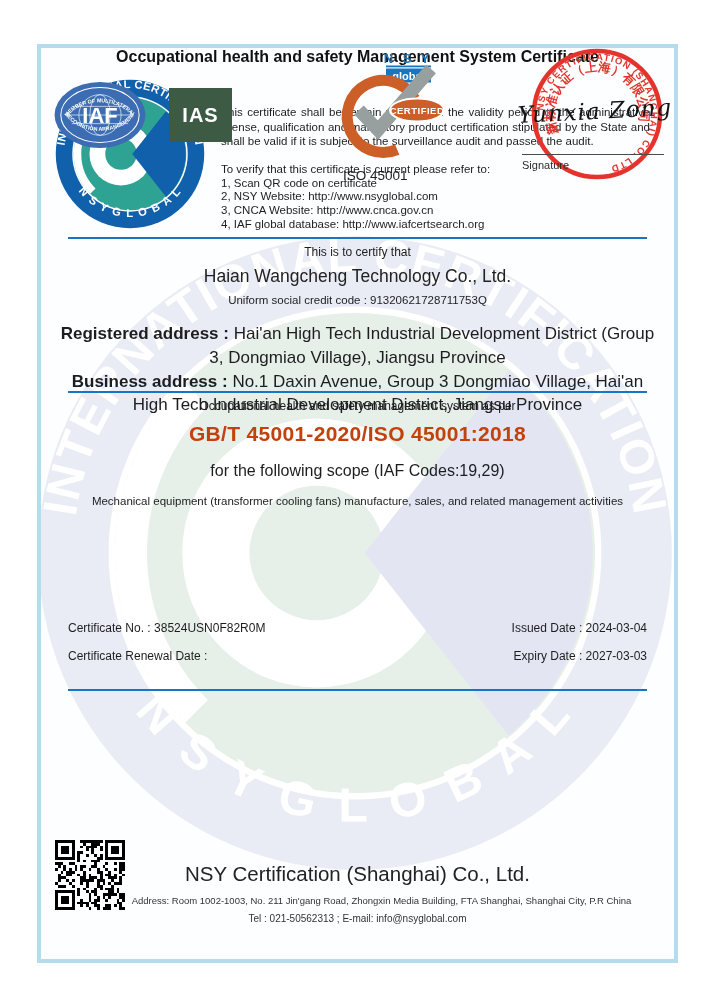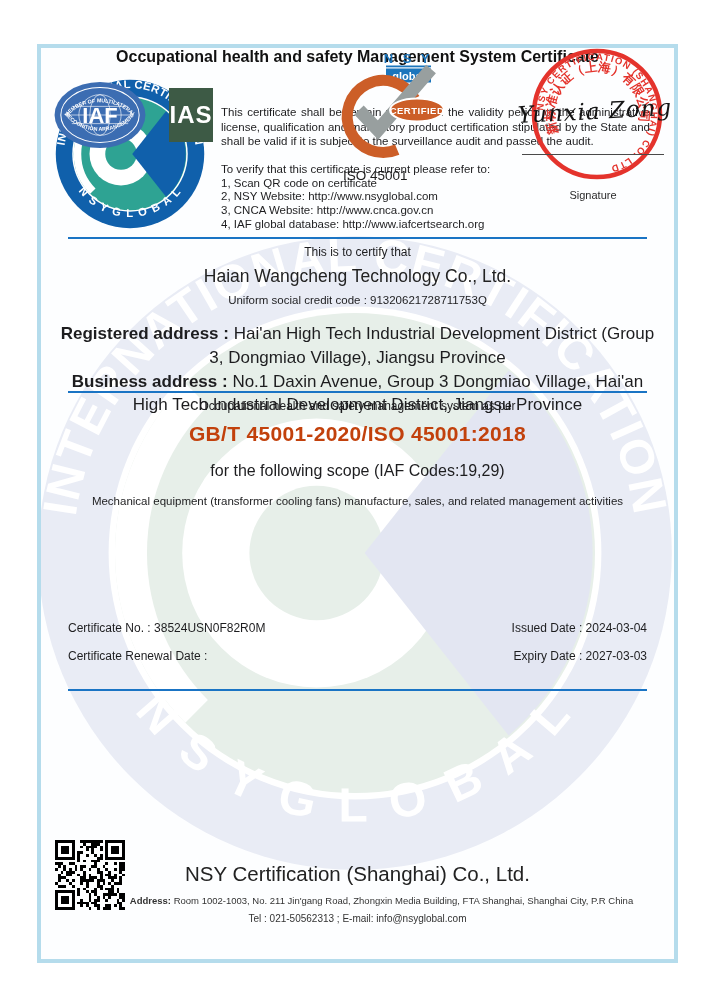--- a/index.html
+++ b/index.html
@@ -28,39 +28,39 @@
   .sys{font-size:12px;margin:0 0 9px 0;}
   .code{font-size:21px;font-weight:bold;color:#c2410c;margin:0 0 16px 0;letter-spacing:.3px;}
   .scopeline{font-size:16px;margin:0 0 15px 0;}
   .scope{font-size:11.5px;margin:0 auto;width:96%;}
   .details{top:566px;left:27px;right:27px;display:flex;justify-content:space-between;font-size:12px;}
   .details .col{line-height:28px;}
   .details .right{text-align:right;}
   .badges{top:652px;left:25px;right:16px;height:190px;}
   .iaf{position:absolute;left:12px;top:32px;width:94px;height:70px;}
   .ias{position:absolute;left:128px;top:40px;display:flex;align-items:flex-start;}
-  .ias-sq{width:44px;height:54px;background:#3d5a45;color:#fff;display:flex;align-items:center;justify-content:center;
-          font-size:24px;font-weight:bold;letter-spacing:1px;}
+  .ias-sq{width:63px;height:54px;background:#3d5a45;color:#fff;display:flex;align-items:center;justify-content:center;
+          font-size:20px;font-weight:bold;letter-spacing:1px;}
   .ias-txt{margin-left:7px;padding-top:2px;line-height:1.1;}
   .ias-acc{font-size:10.5px;font-weight:bold;color:#2f3a33;}
   .ias-sub{font-size:8px;color:#7d8a82;}
   .ias-code{font-size:12px;font-weight:bold;color:#2f3a33;margin-top:3px;}
   .nsymark{position:absolute;left:288px;top:2px;width:132px;text-align:center;}
   .iso{font-size:13.5px;color:#1c1c1c;margin-top:2px;text-align:left;padding-left:14px;}
   .stampbox{position:absolute;right:2px;top:-2px;width:150px;height:170px;}
   .sig{position:absolute;left:-12px;top:52px;width:170px;text-align:center;
        font-family:"DejaVu Serif",serif;font-style:italic;font-size:23px;color:#141414;
        transform:rotate(-3deg);letter-spacing:1px;}
   .sigline{position:absolute;left:0px;top:108px;width:142px;border-top:1.5px solid #4a4a4a;}
-  .siglabel{position:absolute;left:0px;top:113px;width:142px;text-align:center;font-size:11px;color:#2b2b2b;margin-top:30px;}
+  .siglabel{position:absolute;left:0px;top:113px;width:142px;text-align:left;font-size:11px;color:#2b2b2b;}
   .qr{position:absolute;left:14px;top:792px;width:70px;height:70px;}
   .footer{top:814px;text-align:center;}
   .f-company{font-size:20.5px;color:#222;margin:0 0 9px 0;}
   .f-addr{font-size:9.5px;color:#333;margin:0 0 7px 0;}
-  .f-addr b{font-weight:bold;padding-left:48px;}
+  .f-addr b{font-weight:normal;padding-left:48px;}
   .f-tel{font-size:10px;color:#333;margin:0;}
 </style>
 </head>
 <body>
 
 <div class="page">
   <div class="frame">
 
     <svg class="wm" viewBox="0 0 633 911" aria-hidden="true">
       <g transform="translate(314,505) scale(3.2) translate(-100,-100)">

